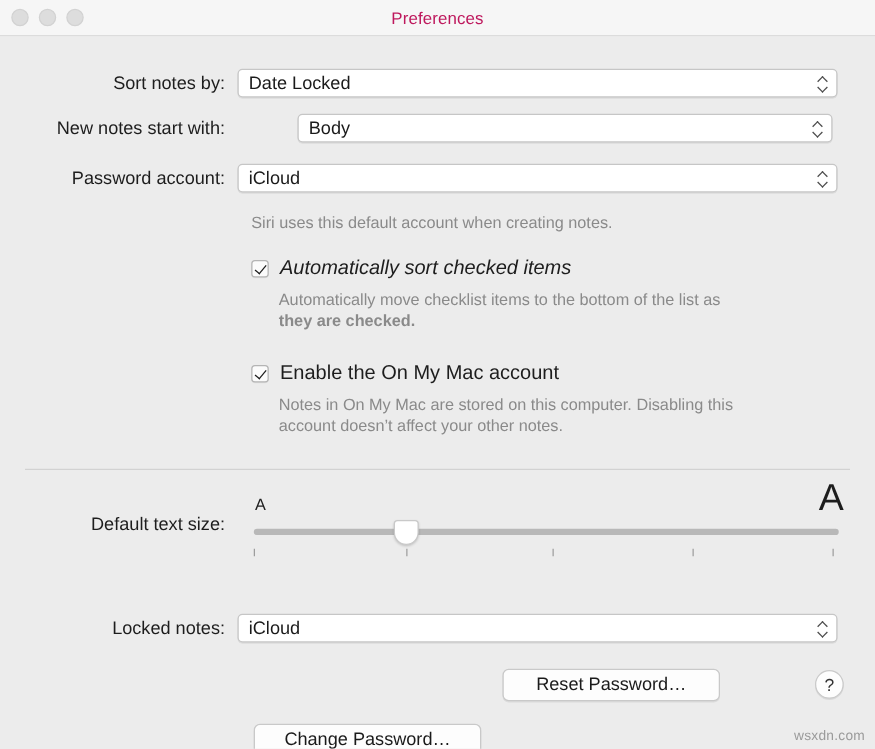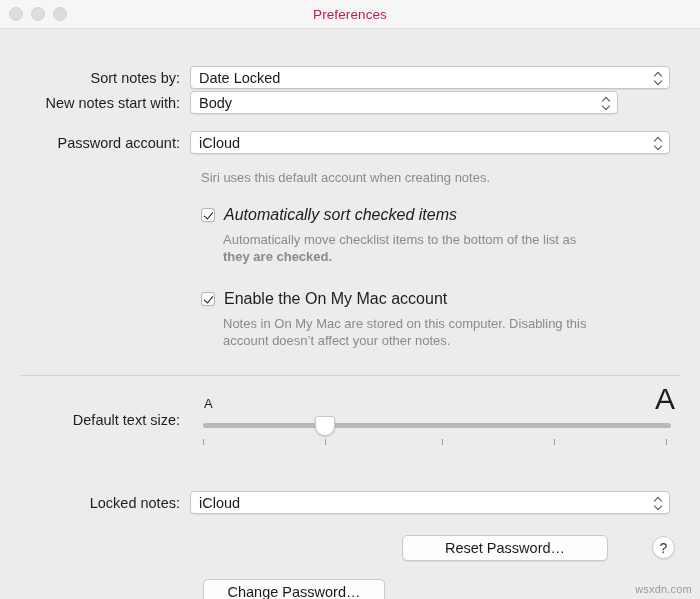--- a/index.html
+++ b/index.html
@@ -279,32 +279,32 @@
     <div class="traffic-lights">
       <div class="light"></div>
       <div class="light"></div>
       <div class="light"></div>
     </div>
     <div class="title">Preferences</div>
   </div>
 
   <div class="content">
 
-    <div class="row" style="top:37px;">
+    <div class="row" style="top:26px;">
       <div class="label-col">Sort notes by:</div>
       <div class="popup" style="width:480px;">
         <span class="popup-text">Date Locked</span>
         <span class="popup-arrows">
           <span class="chev up"></span>
             <span class="chev down"></span>
         </span>
       </div>
     </div>
 
-    <div class="row" style="top:62px;">
+    <div class="row" style="top:62px;gap:48px;">
       <div class="label-col">New notes start with:</div>
       <div class="popup" style="width:428px;">
         <span class="popup-text">Body</span>
         <span class="popup-arrows">
           <span class="chev up"></span>
             <span class="chev down"></span>
         </span>
       </div>
     </div>
 
@@ -359,19 +359,19 @@
       <div class="popup" style="width:480px;">
         <span class="popup-text">iCloud</span>
         <span class="popup-arrows">
           <span class="chev up"></span>
             <span class="chev down"></span>
         </span>
       </div>
     </div>
 
     <div class="btn" style="left:203px; top:506px; width:182px;margin-top:44px;">Change Password…</div>
-    <div class="btn" style="left:402px; top:506px; width:206px;">Reset Password…</div>
+    <div class="btn" style="left:402px; top:506px; width:174px;">Reset Password…</div>
     <div class="help-btn" style="left:652px; top:507px;">?</div>
 
   </div>
 
   <div class="watermark">wsxdn.com</div>
 </div>
 
 </body></html>

